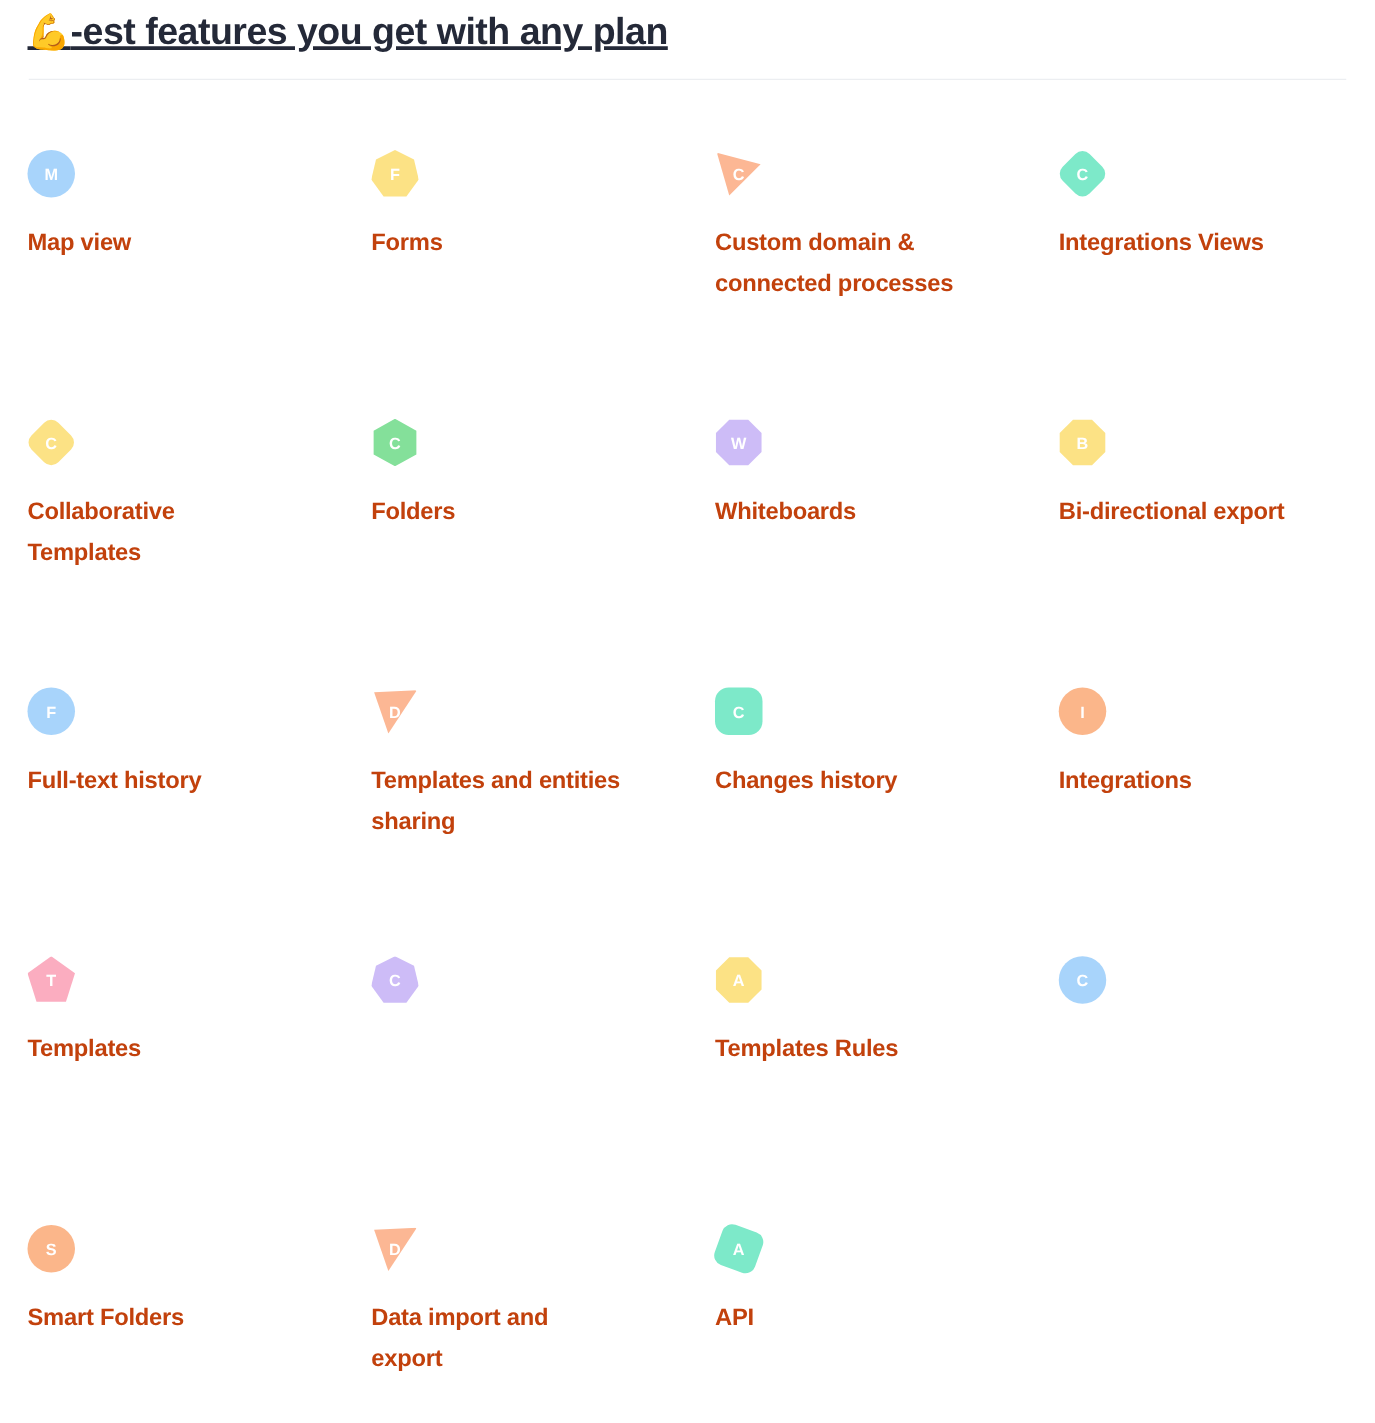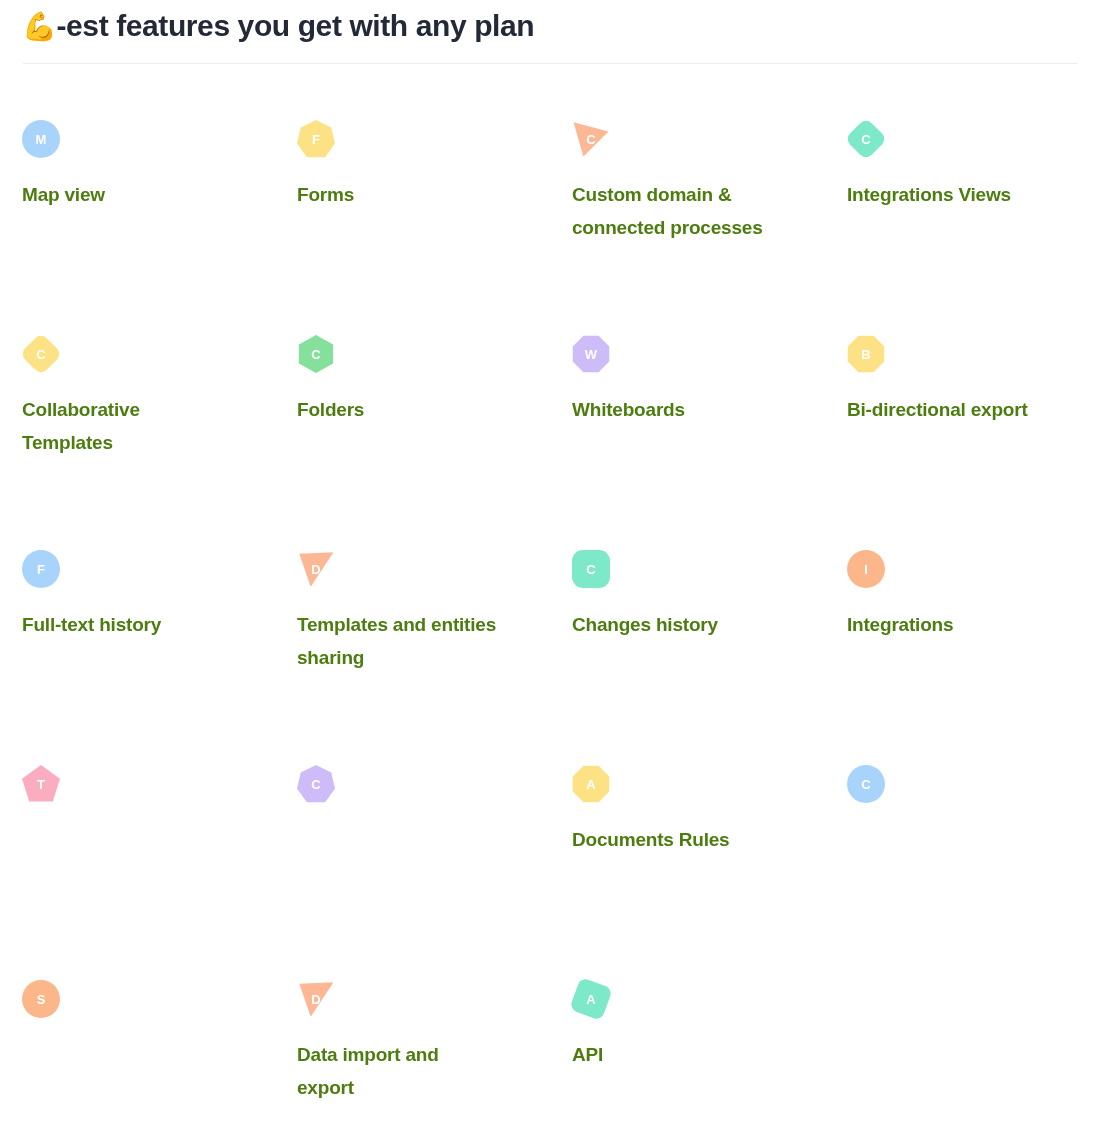--- a/index.html
+++ b/index.html
@@ -27,20 +27,21 @@
     padding-bottom: 16px;
   }
   .page-title {
     font-size: 30px;
     line-height: 40px;
     font-weight: bold;
     letter-spacing: -0.4px;
     color: #242938;
     margin: 0;
     white-space: nowrap;
+    text-decoration: underline;
   }
   .title-emoji {
     font-size: 28px;
     line-height: 1;
   }
   .header-rule {
     height: 1px;
     background: #eceef1;
     margin-top: 17px;
     margin-left: 1px;
@@ -103,21 +104,21 @@
   .shape.hexagon     { clip-path: polygon(50% 0%, 95% 25%, 95% 75%, 50% 100%, 5% 75%, 5% 25%); }
   .shape.pentagon    { clip-path: polygon(50% 0%, 100% 36%, 81% 96%, 19% 96%, 0% 36%); }
   .shape.triangle-r  { clip-path: polygon(4% 6%, 96% 30%, 30% 96%); border-radius: 8px; }
   .shape.triangle-d  { clip-path: polygon(6% 10%, 96% 6%, 36% 97%); border-radius: 8px; }
 
   .feature-label {
     font-size: 19px;
     line-height: 33px;
     font-weight: bold;
     letter-spacing: -0.2px;
-    color: #4d7c0f;
+    color: #c2410c;
     max-width: 200px;
   }
 </style>
 </head>
 <body>
 
 <div class="page">
 
   <div class="header">
     <h1 class="page-title">
@@ -209,45 +210,47 @@
           <div class="shape circle" style="background: rgb(251, 182, 138);"></div>
           <span class="glyph">I</span>
         </div>
         <div class="feature-label">Integrations</div>
       </div>
       <div class="feature-cell">
         <div class="feature-icon">
           <div class="shape pentagon" style="background: rgb(251, 173, 192);"></div>
           <span class="glyph">T</span>
         </div>
+        <div class="feature-label">Templates</div>
       </div>
       <div class="feature-cell">
         <div class="feature-icon">
           <div class="shape heptagon" style="background: rgb(205, 188, 247);"></div>
           <span class="glyph">C</span>
         </div>
       </div>
       <div class="feature-cell">
         <div class="feature-icon">
           <div class="shape octagon" style="background: rgb(252, 226, 133);"></div>
           <span class="glyph">A</span>
         </div>
-        <div class="feature-label">Documents Rules</div>
+        <div class="feature-label">Templates Rules</div>
       </div>
       <div class="feature-cell">
         <div class="feature-icon">
           <div class="shape circle" style="background: rgb(168, 212, 251);"></div>
           <span class="glyph">C</span>
         </div>
       </div>
       <div class="feature-cell">
         <div class="feature-icon">
           <div class="shape circle" style="background: rgb(251, 182, 138);"></div>
           <span class="glyph">S</span>
         </div>
+        <div class="feature-label">Smart Folders</div>
       </div>
       <div class="feature-cell">
         <div class="feature-icon">
           <div class="shape triangle-d" style="background: rgb(252, 183, 148);"></div>
           <span class="glyph">D</span>
         </div>
         <div class="feature-label">Data import and export</div>
       </div>
       <div class="feature-cell">
         <div class="feature-icon">

